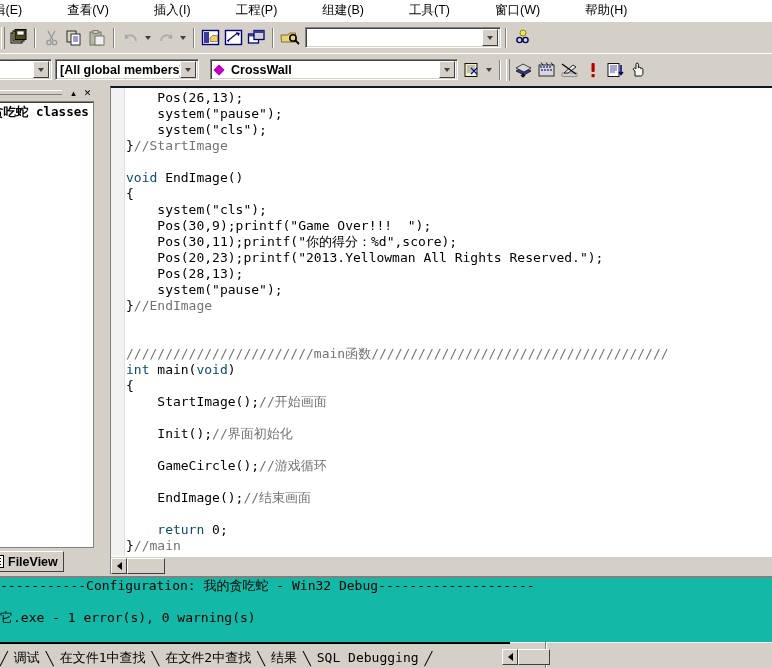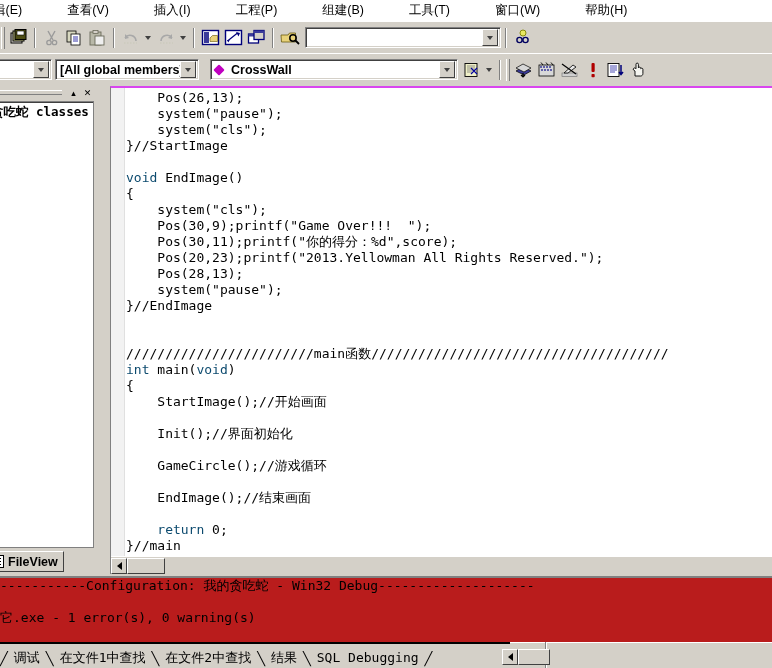--- a/index.html
+++ b/index.html
@@ -160,37 +160,37 @@
     content: ""; position: absolute; left: 2px; top: 2px; right: 2px; height: 1px;
     background: #000;
     box-shadow: 0 3px 0 #000, 0 6px 0 #000, 0 9px 0 #000;
   }
 
   
   .editor-frame {
     position: absolute; left: 110px; top: 86px; right: 0; height: 488px;
     background: #ffffff;
     border-left: 1px solid #808080;
-    border-top: 2px solid #d946ef;
+    border-top: 2px solid #0f172a;
   }
   .editor-margin {
     position: absolute; left: 0; top: 0; width: 14px; bottom: 0;
     background: #f2f2f2;
     border-right: 1px solid #e0e0e0;
   }
   .code {
     position: absolute; left: 15px; top: 2px; right: 0; bottom: 20px;
     font-family: "DejaVu Sans Mono", monospace;
     font-size: 13px; line-height: 16px;
     color: #000000;
     white-space: pre;
     overflow: hidden;
   }
   .code .kw { color: #0c4a6e; }
-  .code .cm { color: #000000; }
+  .code .cm { color: #737373; }
   .hscroll {
     position: absolute; left: 0; right: 0; bottom: 0; height: 18px;
     background: #d4d0c8;
     border-top: 1px solid #ffffff;
     display: flex; align-items: center;
   }
   .sb-btn {
     width: 16px; height: 16px;
     background: #d4d0c8;
     border: 1px solid #ffffff;
@@ -208,21 +208,21 @@
   .arrowlt {
     width: 0; height: 0;
     border-top: 4px solid transparent;
     border-bottom: 4px solid transparent;
     border-right: 5px solid #000;
   }
 
   
   .output {
     position: absolute; left: 0; top: 576px; right: 0; height: 66px;
-    background: #b91c1c;
+    background: #14b8a6;
     border-top: 2px solid #808080;
     overflow: hidden;
   }
   .out-line {
     font-family: "DejaVu Sans Mono", monospace;
     font-size: 13px; line-height: 16px;
     color: #000; white-space: pre;
     padding-left: 0;
   }
 

